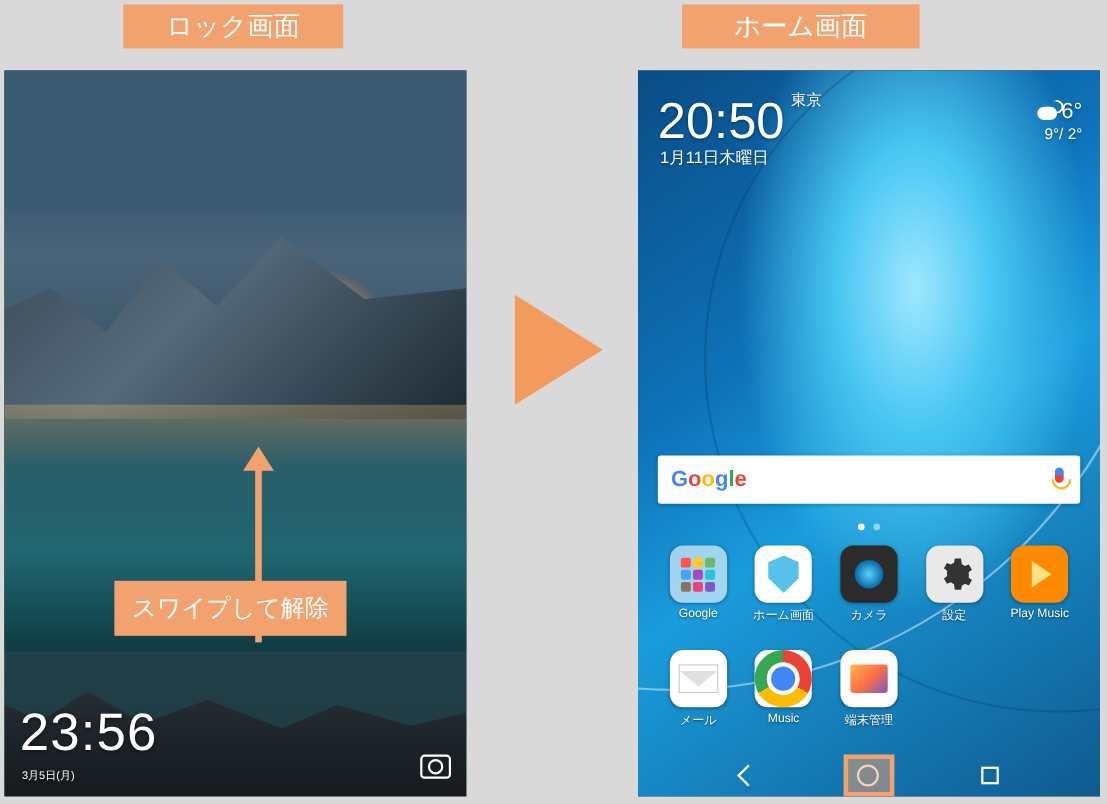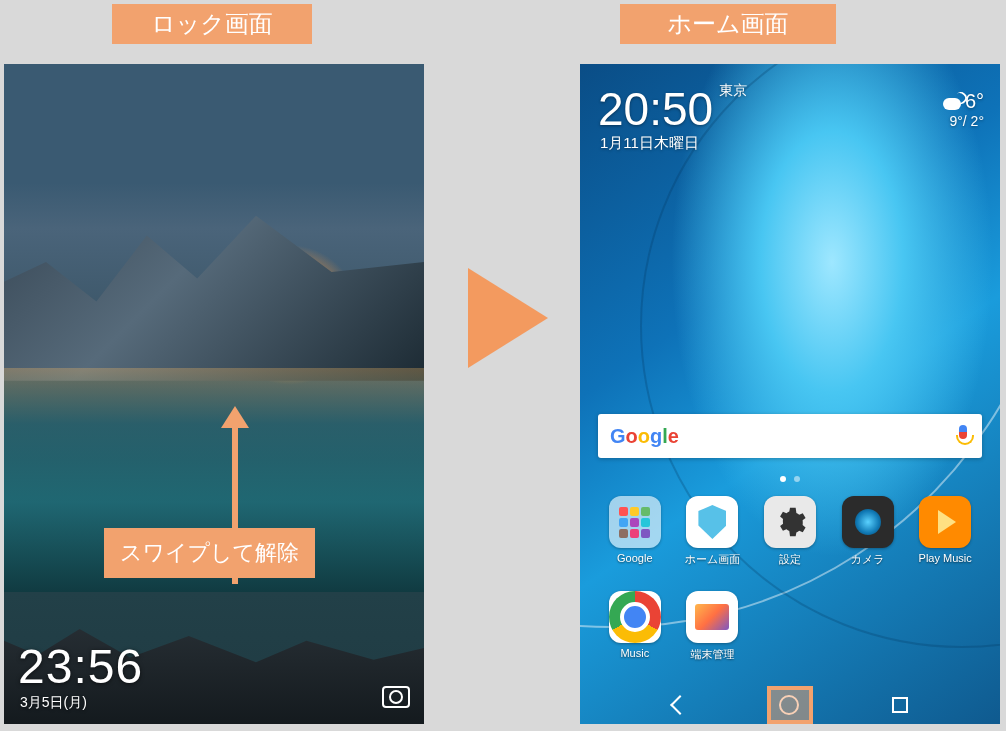--- a/index.html
+++ b/index.html
@@ -78,21 +78,21 @@
       linear-gradient(180deg,#2a3238 0%, #141a1e 100%);
     clip-path: polygon(0 30%, 8% 42%, 18% 20%, 30% 44%, 44% 26%, 60% 48%, 72% 30%, 88% 46%, 100% 36%, 100% 100%, 0 100%);
   }
   .lock-time {
     position:absolute; left:14px; bottom:30px;
     font-size: 48px; font-weight:300; letter-spacing:1px;
     text-shadow:0 1px 4px rgba(0,0,0,.6);
   }
   .lock-date {
     position:absolute; left:16px; bottom:12px;
-    font-size: 14px;
+    font-size: 10px;
     text-shadow:0 1px 3px rgba(0,0,0,.6);
   }
   .camera-icon {
     position:absolute; right:14px; bottom:16px;
     width:28px; height:22px; border:2px solid #fff; border-radius:4px;
   }
   .camera-icon:before{
     content:""; position:absolute; left:50%; top:50%; width:10px;height:10px;
     border:2px solid #fff; border-radius:50%;
     transform:translate(-50%,-50%);
@@ -288,34 +288,38 @@
             <span></span>
           </div>
         </div>
         <div class="lbl">Google</div>
       </div>
       <div class="app">
         <div class="ic ic-shield"></div>
         <div class="lbl">ホーム画面</div>
       </div>
       <div class="app">
+        <div class="ic ic-cam"></div>
+        <div class="lbl">カメラ</div>
+      </div>
+      <div class="app">
         <div class="ic ic-gear">
           <svg viewBox="0 0 24 24">
             <path d="M12 8a4 4 0 100 8 4 4 0 000-8zm9 4a7 7 0 00-.1-1.2l2.1-1.6-2-3.4-2.5 1a7 7 0 00-2-1.2L16 2h-4l-.5 2.6a7 7 0 00-2 1.2l-2.5-1-2 3.4 2.1 1.6A7 7 0 007 12c0 .4 0 .8.1 1.2L5 14.8l2 3.4 2.5-1c.6.5 1.3.9 2 1.2L12 22h4l.5-2.6c.7-.3 1.4-.7 2-1.2l2.5 1 2-3.4-2.1-1.6c.1-.4.1-.8.1-1.2z"></path>
           </svg>
         </div>
         <div class="lbl">設定</div>
       </div>
       <div class="app">
-        <div class="ic ic-cam"></div>
-        <div class="lbl">カメラ</div>
-      </div>
-      <div class="app">
         <div class="ic ic-music"></div>
         <div class="lbl">Play Music</div>
+      </div>
+      <div class="app">
+        <div class="ic ic-mail"></div>
+        <div class="lbl">メール</div>
       </div>
       <div class="app">
         <div class="ic ic-chrome"></div>
         <div class="lbl">Music</div>
       </div>
       <div class="app">
         <div class="ic ic-gallery"></div>
         <div class="lbl">端末管理</div>
       </div>
     </div>

